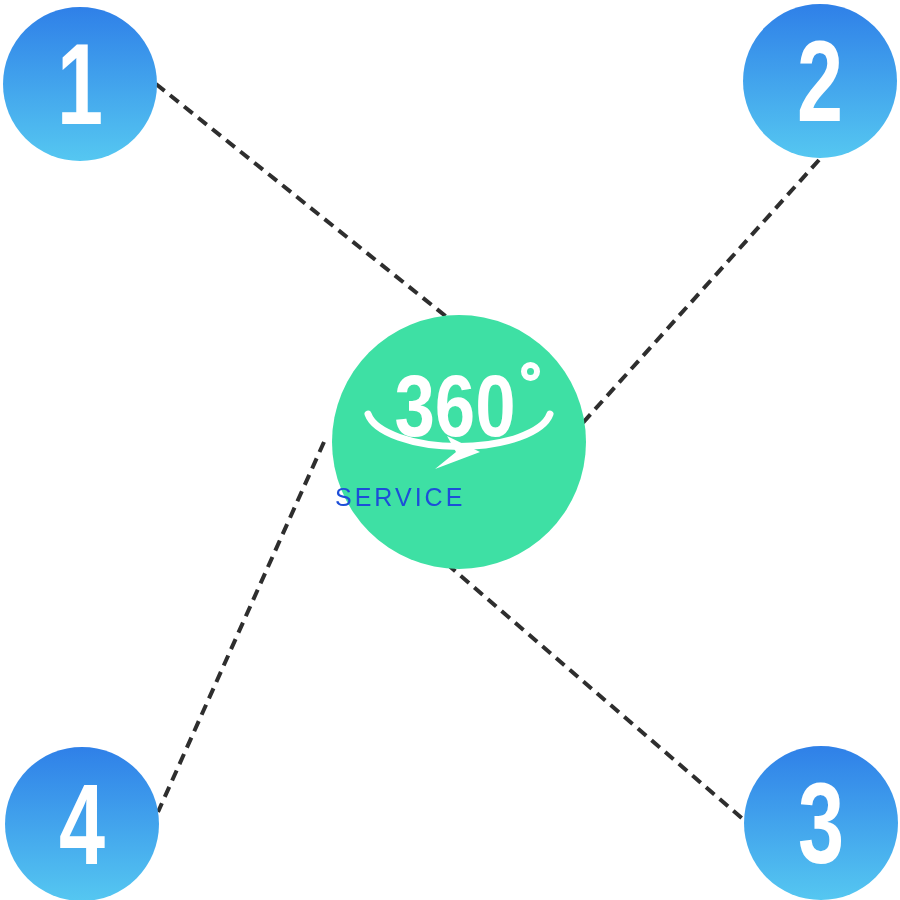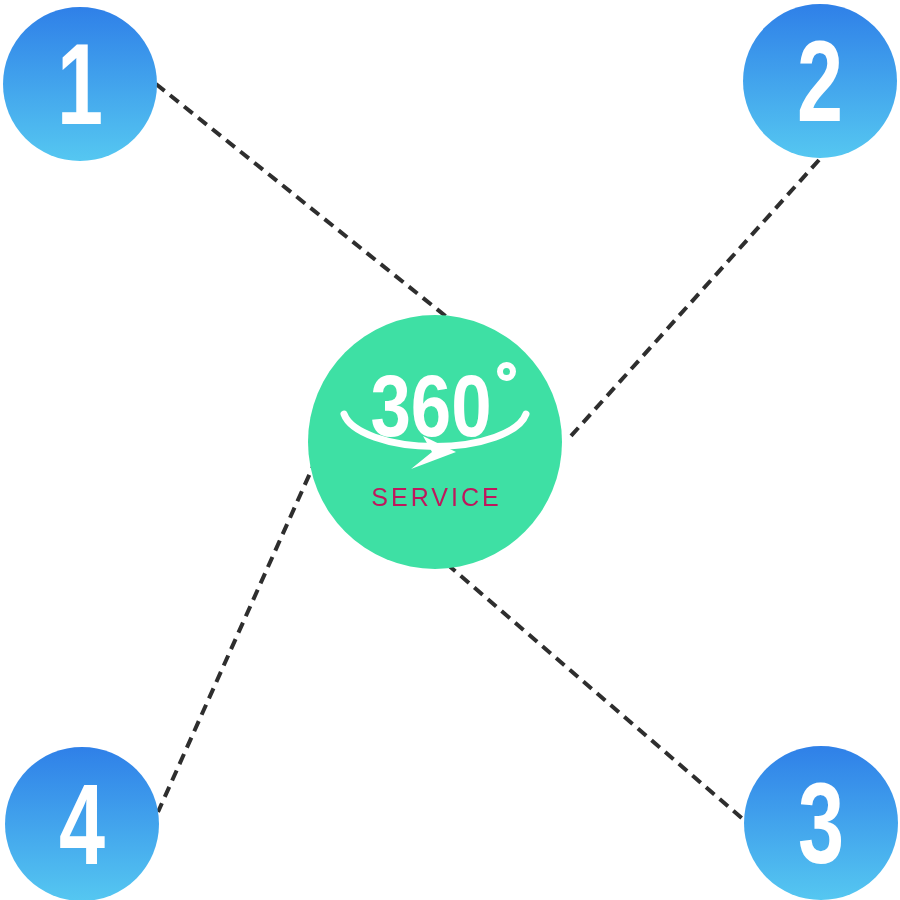--- a/index.html
+++ b/index.html
@@ -39,21 +39,21 @@
     transform: scaleX(0.72);
     transform-origin: center;
   }
   .step-1 { left: 3px;   top: 7px; }
   .step-2 { left: 743px; top: 4px; }
   .step-3 { left: 744px; top: 746px; }
   .step-4 { left: 5px;   top: 747px; }
 
   .center-badge {
     position: absolute;
-    left: 308px;
+    left: 332px;
     top: 315px;
     width: 254px;
     height: 254px;
     border-radius: 50%;
     background: #3EE0A4;
   }
   .badge-art {
     position: absolute;
     left: 0; top: 0;
     width: 254px;
@@ -79,22 +79,22 @@
     width: 7px;
     height: 7px;
     border: 6.5px solid #ffffff;
     border-radius: 50%;
   }
   .badge-caption {
     position: absolute;
     left: 0;
     right: 0;
     top: 170px;
-    text-align: center;
-    color: #be185d;
+    text-align: left;
+    color: #1d4ed8;
     font-size: 25px;
     font-weight: 400;
     letter-spacing: 3px;
     text-indent: 3px;
     line-height: 1;
   }
 </style>
 </head>
 <body>
 

